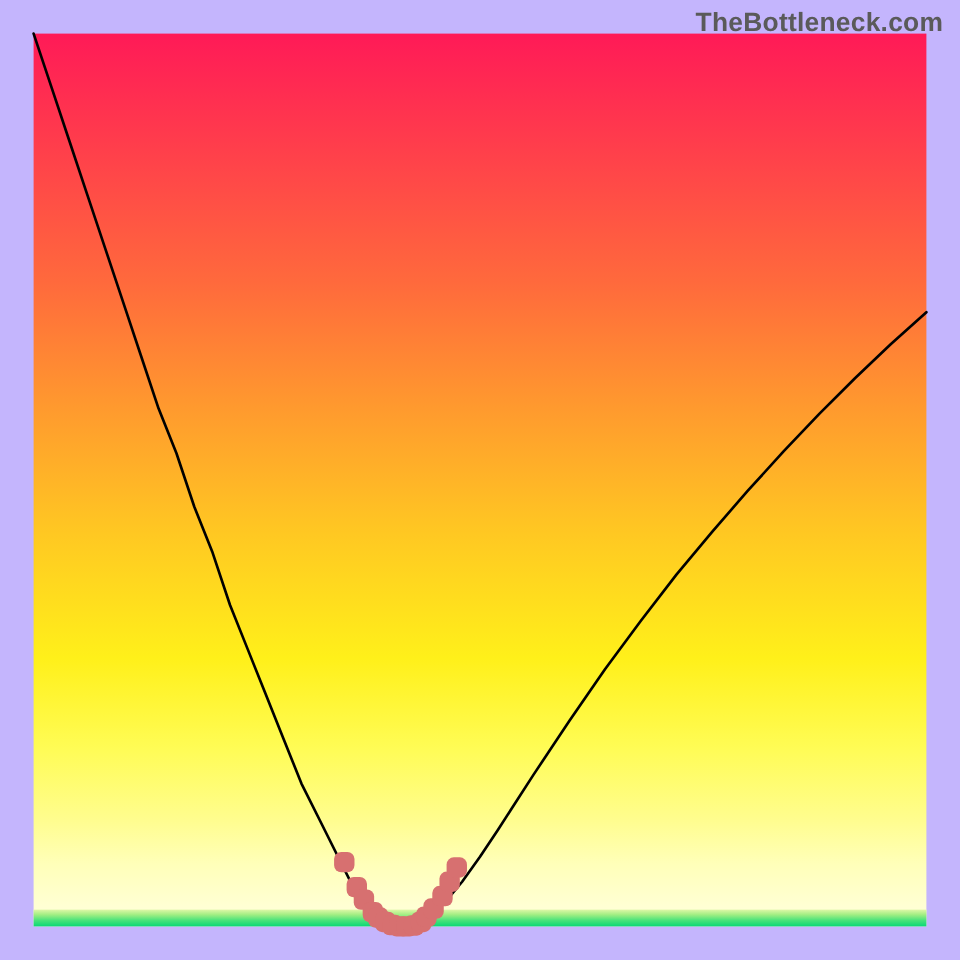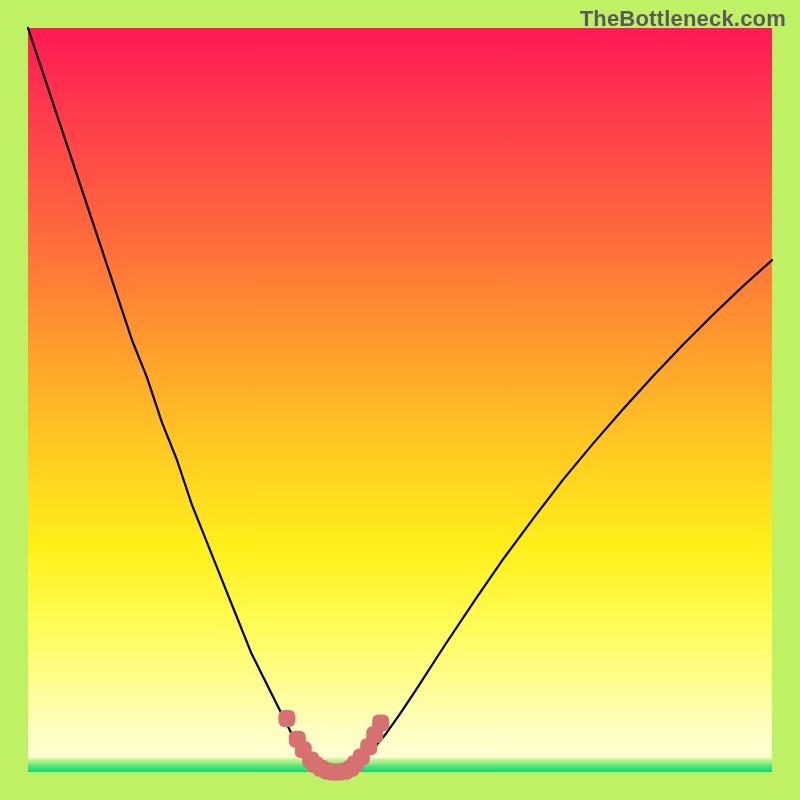--- a/index.html
+++ b/index.html
@@ -10,21 +10,21 @@
     background: #000;
     overflow: hidden;
     font-family: Arial, Helvetica, sans-serif;
   }
   .frame {
     position: absolute;
     top: 0;
     left: 0;
     width: 800px;
     height: 800px;
-    background: #bef264;
+    background: #c4b5fd;
   }
   .plot {
     position: absolute;
     top: 28px;
     left: 28px;
     width: 744px;
     height: 744px;
     
     background: linear-gradient(
       to bottom,

